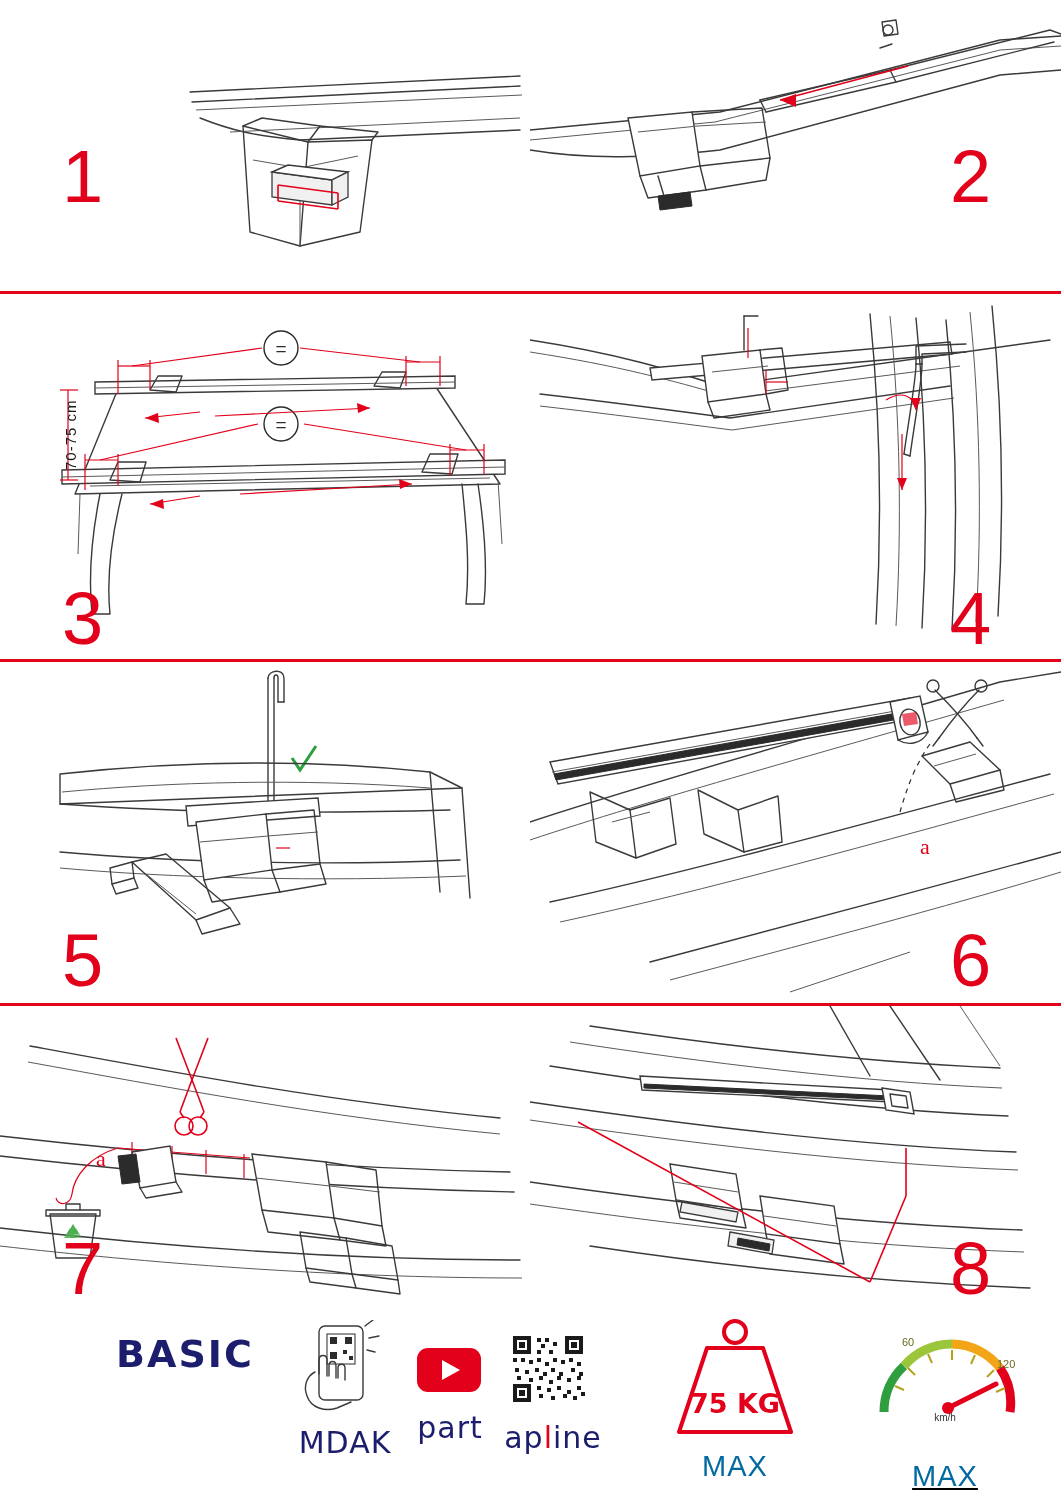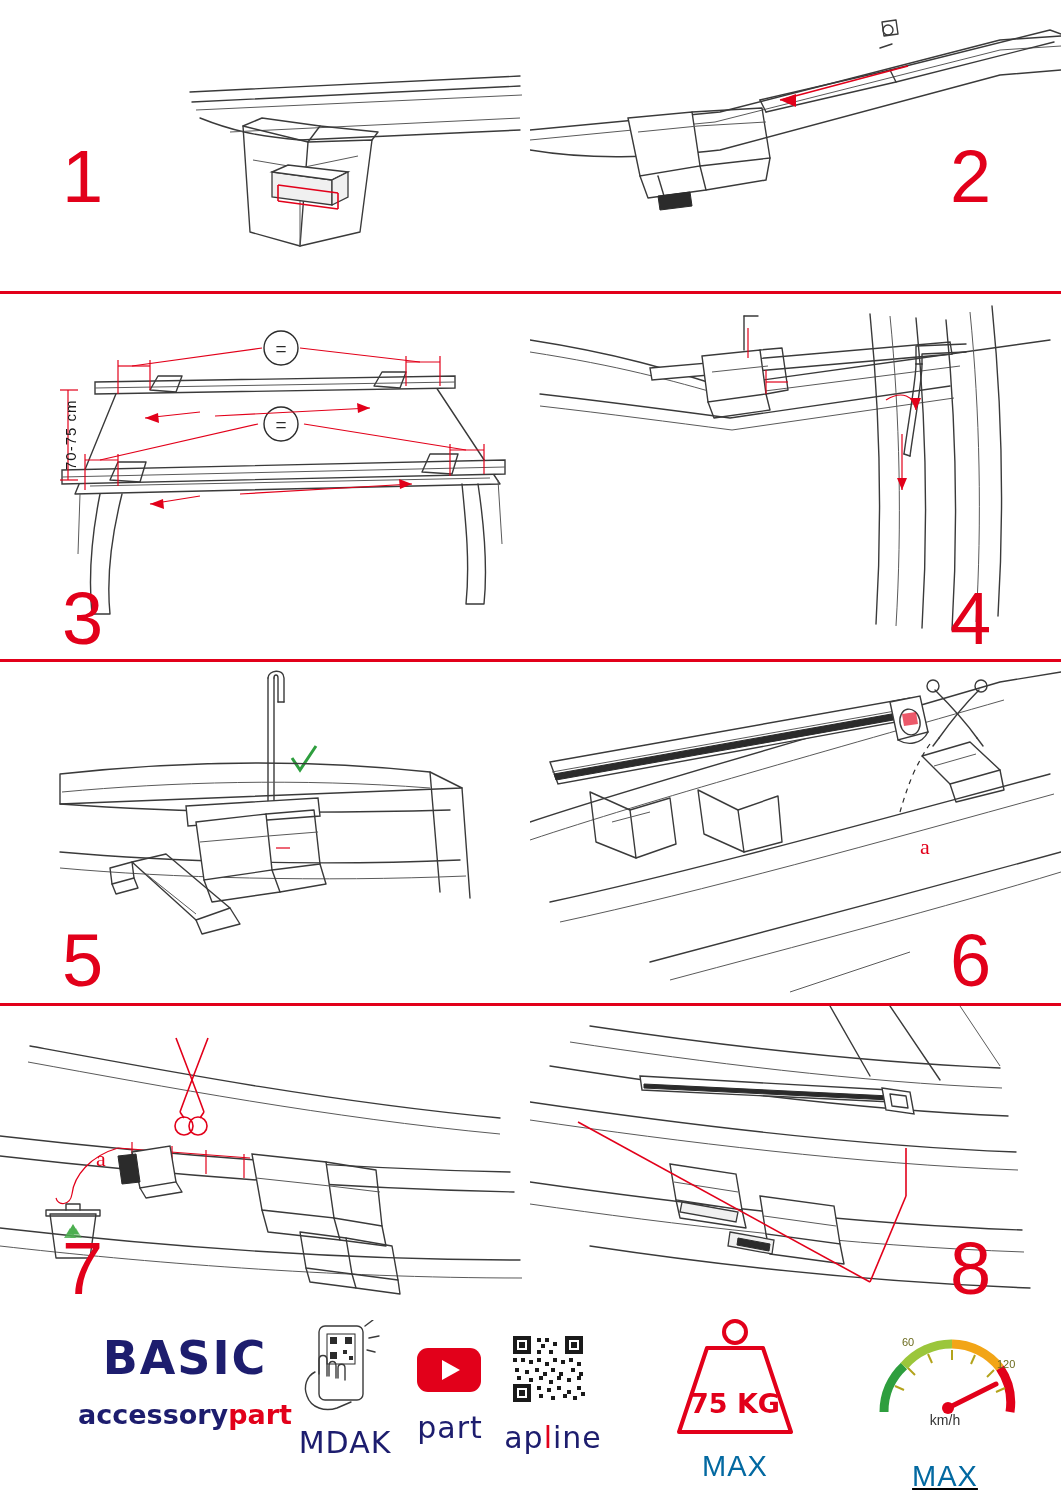--- a/index.html
+++ b/index.html
@@ -77,21 +77,21 @@
   }
   .brand-block {
     position: absolute;
     left: 55px;
     top: 25px;
     width: 260px;
     text-align: center;
   }
   .brand-basic {
     font-family: "DejaVu Sans", sans-serif;
-    font-size: 46px;
+    font-size: 38px;
     font-weight: bold;
     color: #1d1d6e;
     letter-spacing: 2px;
     line-height: 1;
   }
   .brand-accessory {
     margin-top: 20px;
     font-family: "DejaVu Sans", sans-serif;
     font-size: 27px;
     font-weight: bold;
@@ -128,21 +128,21 @@
   }
   .weight-text {
     position: absolute;
     font-family: "DejaVu Sans", sans-serif;
     font-size: 24px;
     font-weight: bold;
     color: #e2001a;
   }
   .kmh {
     position: absolute;
-    font-size: 14px;
+    font-size: 10px;
     color: #333;
   }
   .gauge-num { font-size: 11px; fill: #6b6b1e; }
 </style>
 </head>
 <body>
 
 <div class="sheet">
 
   <div class="divider" style="top:291px;"></div>
@@ -478,21 +478,20 @@
       <path class="ln-red" d="M340 276 L376 190"></path>
       <path class="ln-red" d="M376 190 L376 142"></path>
     </svg>
     <div class="step-num" style="left:420px;top:226px;">8</div>
   </div>
 
   <div class="footer">
 
     <div class="brand-block">
       <div class="brand-basic">BASIC</div>
-      <div class="brand-accessory"><span>accessory</span><span class="part">part</span></div>
     </div>
 
     <div class="logo-col" style="left:285px;top:10px;width:120px;">
       <svg width="120" height="95" viewBox="0 0 120 95">
         <rect x="34" y="6" width="44" height="74" rx="6" class="ln"></rect>
         <rect x="42" y="14" width="28" height="30" fill="none" stroke="#2b2b2b" stroke-width="1"></rect>
         <rect x="45" y="17" width="7" height="7" fill="#2b2b2b"></rect>
         <rect x="60" y="17" width="7" height="7" fill="#2b2b2b"></rect>
         <rect x="45" y="32" width="7" height="7" fill="#2b2b2b"></rect>
         <rect x="58" y="30" width="4" height="4" fill="#2b2b2b"></rect>

